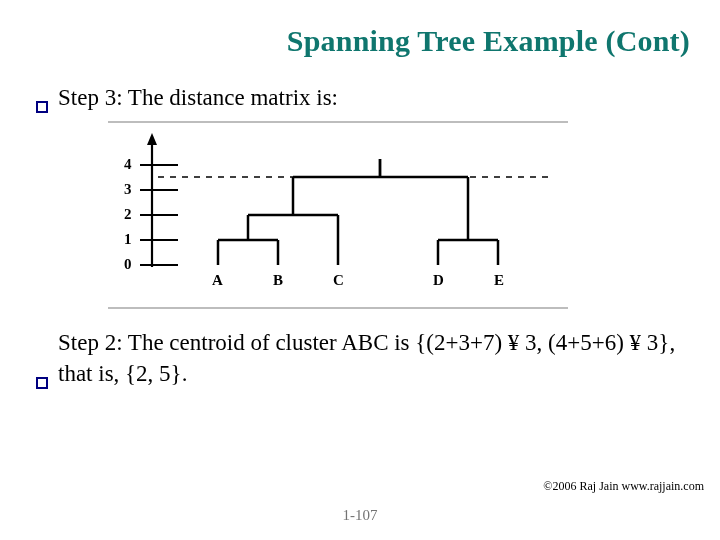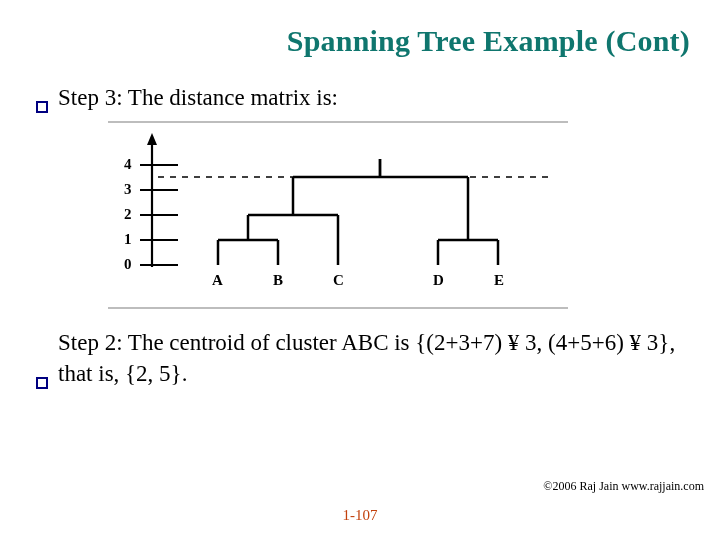--- a/index.html
+++ b/index.html
@@ -54,21 +54,21 @@
     padding: 6px 0 4px 0;
     width: 460px;
   }
   .page-num {
     position: absolute;
     bottom: 16px;
     left: 0;
     width: 720px;
     text-align: center;
     font-size: 15px;
-    color: #c2410c;
+    color: #737373;
   }
   .copyright {
     position: absolute;
     bottom: 46px;
     right: 16px;
     font-size: 12px;
     color: #000;
     margin-top: 12px;
   }
   svg text {

